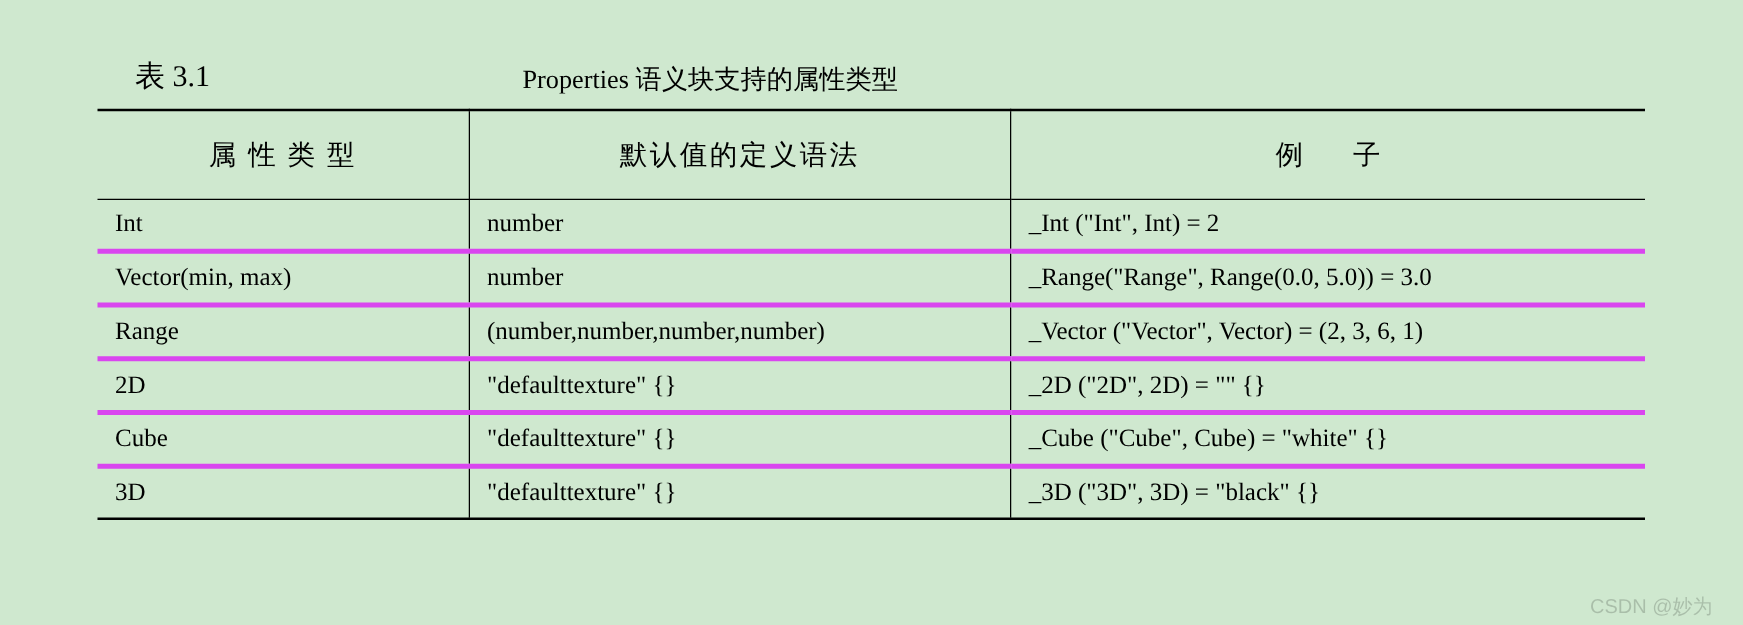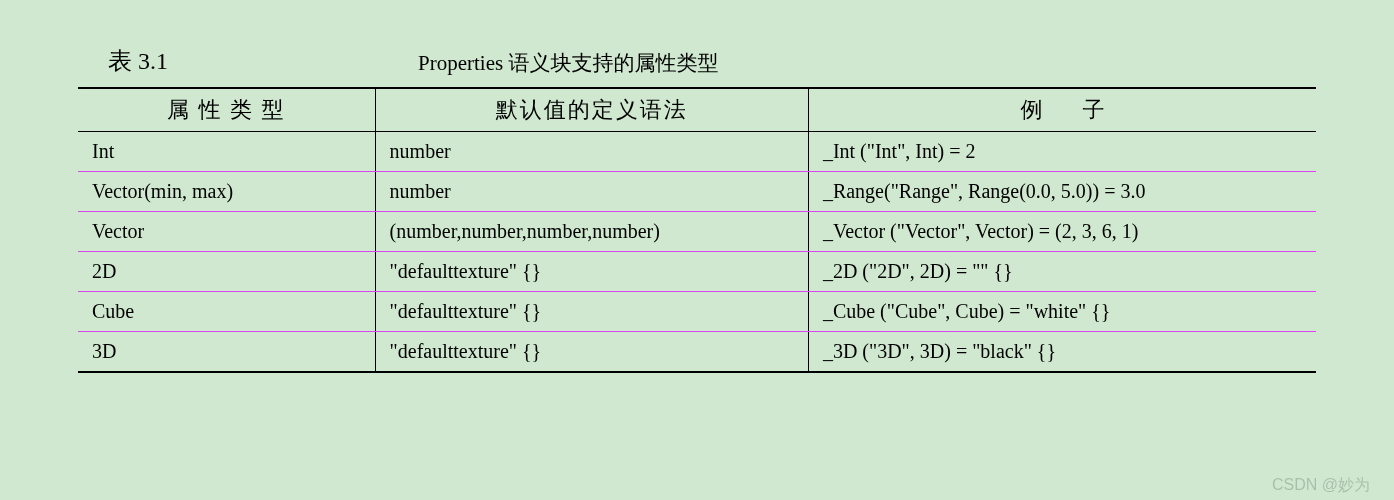--- a/index.html
+++ b/index.html
@@ -35,31 +35,31 @@
   table {
     border-collapse: collapse;
     width: 100%;
     table-layout: fixed;
     border-top: 2px solid #000;
     border-bottom: 2px solid #000;
   }
   th {
     font-weight: normal;
     font-size: 22px;
-    padding: 6px 10px;
+    padding: 20px 10px;
     border-bottom: 1px solid #000;
     border-right: 1px solid #000;
     text-align: center;
     letter-spacing: 2px;
   }
   th:last-child { border-right: none; margin-top: 41px; }
   td {
     font-size: 20px;
     padding: 8px 14px;
-    border-bottom: 1px solid #d946ef;
+    border-bottom: 4px solid #d946ef;
     border-right: 1px solid #000;
     white-space: nowrap;
     overflow: hidden;
   }
   td:last-child { border-right: none; }
   tbody tr:last-child td { border-bottom: none; }
   col.c1 { width: 24%; }
   col.c2 { width: 35%; }
   col.c3 { width: 41%; }
   .th-example { letter-spacing: 0; }
@@ -104,21 +104,21 @@
         <td>Int</td>
         <td>number</td>
         <td>_Int ("Int", Int) = 2</td>
       </tr>
       <tr>
         <td>Vector(min, max)</td>
         <td>number</td>
         <td>_Range("Range", Range(0.0, 5.0)) = 3.0</td>
       </tr>
       <tr>
-        <td>Vector</td>
+        <td>Range</td>
         <td>(number,number,number,number)</td>
         <td>_Vector ("Vector", Vector) = (2, 3, 6, 1)</td>
       </tr>
       <tr>
         <td>2D</td>
         <td>"defaulttexture" {}</td>
         <td>_2D ("2D", 2D) = "" {}</td>
       </tr>
       <tr>
         <td>Cube</td>

